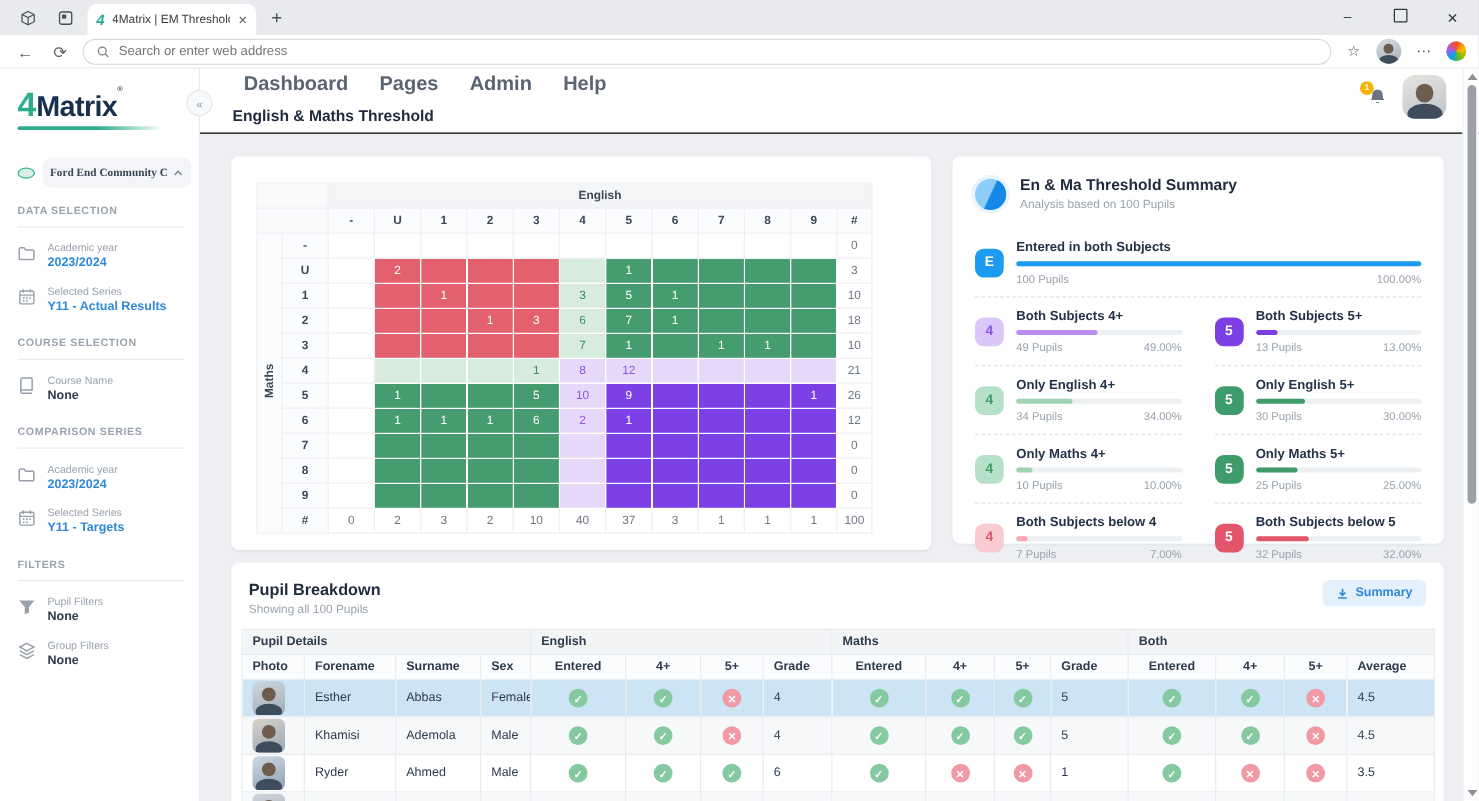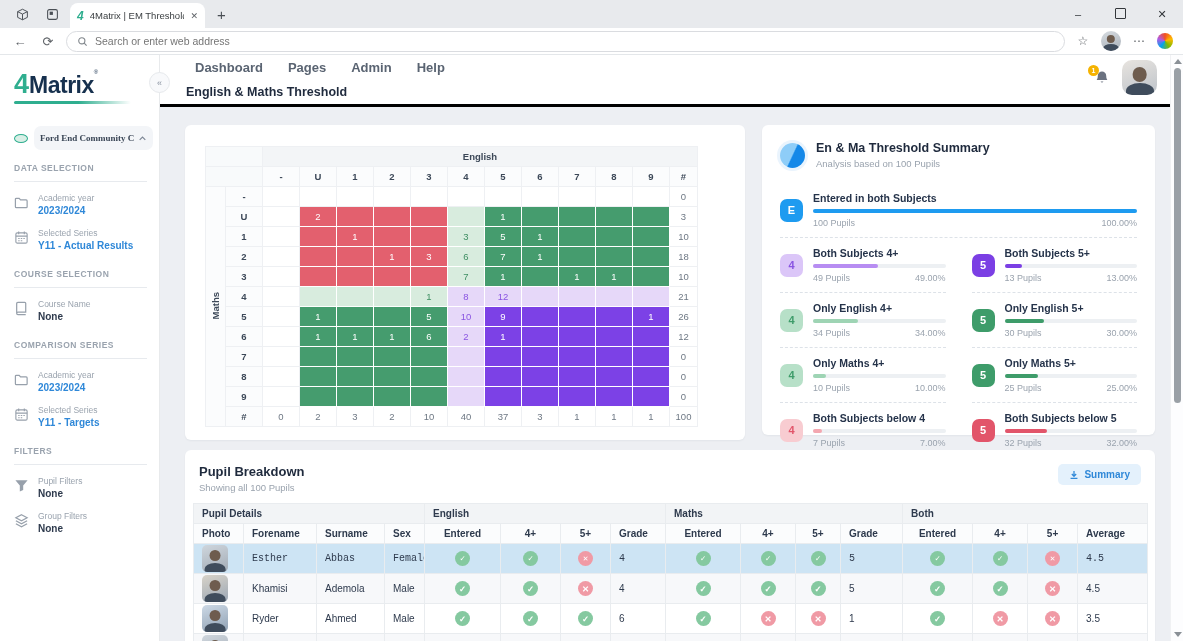--- a/index.html
+++ b/index.html
@@ -47,22 +47,22 @@
   .side-item{display:flex;gap:9px;align-items:flex-start;padding:7px 0 5px;cursor:pointer;}
   .side-icon{flex:0 0 auto;margin-top:2px;}
   .side-name{font-size:8.5px;color:#9aa3ae;}
   .side-value{font-size:10px;color:#2e3a4d;font-weight:700;margin-top:2px;}
   .side-value.link{color:#2f88d8;}
 
   .main{flex:1;position:relative;display:flex;flex-direction:column;min-width:0;background:#edeff3;}
   .collapse{position:absolute;left:-11px;top:17px;width:21px;height:21px;border-radius:50%;background:#f8f9fb;border:1px solid #e6e9ec;color:#8a93a0;font-size:9px;z-index:6;cursor:pointer;}
   .topnav{height:25px;background:#fff;display:flex;align-items:center;padding-left:35px;flex:0 0 auto;}
   .navlinks{display:flex;gap:25px;}
-  .nav-link{font-size:13px;color:#5a6472;font-weight:600;cursor:pointer;}
-  .pagebar{height:27px;background:#fff;border-bottom:3px solid #000000;display:flex;align-items:center;padding-left:26px;flex:0 0 auto;}
+  .nav-link{font-size:16px;color:#5a6472;font-weight:600;cursor:pointer;}
+  .pagebar{height:27px;background:#fff;border-bottom:1px solid #000000;display:flex;align-items:center;padding-left:26px;flex:0 0 auto;}
   .pagebar h1{font-size:12.5px;color:#1f2a3d;font-weight:700;}
   .userbox{position:absolute;top:5px;right:26px;display:flex;align-items:center;gap:12px;z-index:7;}
   .bell{position:relative;color:#6b7280;display:inline-flex;}
   .nbadge{position:absolute;top:-5px;left:-6px;width:11px;height:11px;border-radius:50%;background:#f5b301;color:#fff;font-size:7px;font-style:normal;display:flex;align-items:center;justify-content:center;font-weight:700;}
   .u-avatar{width:35px;height:35px;border-radius:10px;position:relative;overflow:hidden;background:linear-gradient(160deg,#e8e4df,#bdc3ca);}
 
   .content{flex:1;position:relative;min-height:0;}
   .card{position:absolute;background:#fff;border-radius:6px;box-shadow:0 1px 2px rgba(20,30,50,.05);}
   .matrix-card{left:25px;top:18px;width:560px;height:315px;padding:21px 20px;}
   .summary-card{left:602px;top:18px;width:393px;height:310px;padding:16px 18px;}
@@ -115,21 +115,21 @@
   .pc-head{display:flex;justify-content:space-between;align-items:flex-start;padding:6px 6px 10px;}
   .pc-title{font-size:13px;font-weight:700;color:#1f2a3d;}
   .pc-sub{font-size:9.5px;color:#9aa3ae;margin-top:3px;}
   .export{display:inline-flex;align-items:center;gap:5px;background:#e4f1fc;color:#2f88d8;border:none;border-radius:5px;padding:5px 11px;font-size:10px;font-weight:700;font-family:"Liberation Sans",sans-serif;cursor:pointer;}
   .pt{border-collapse:collapse;table-layout:fixed;width:954px;}
   .pt td{border:1px solid #e9ecef;font-size:10px;color:#2e3a4d;padding:0 8px;overflow:hidden;white-space:nowrap;}
   .pt .pg td{background:#f2f4f6;font-weight:700;height:20px;}
   .pt .ph td{background:#fbfcfd;font-weight:700;height:20px;}
   .pt .pr td{height:30px;}
   .pt .pr.alt td{background:#f7f8fa;}
-  .pt .pr.sel td{background:#cde4f4;font-family:Liberation Mono, monospace;}
+  .pt .pr.sel td{background:#cde4f4;}
   .pt .ctr{text-align:center;}
   .pt .avg{text-align:left;}
   .photo{width:26px;height:27px;border-radius:5px;position:relative;overflow:hidden;background:linear-gradient(160deg,#cfd6dd,#a2abb5);}
   .pr.p1 .photo{background:linear-gradient(160deg,#d8d3c9,#9aa6b4);}
   .pr.p2 .photo{background:linear-gradient(160deg,#cdd9e6,#8fa0b2);}
   .ck,.cx{display:inline-flex;align-items:center;justify-content:center;width:15px;height:15px;border-radius:50%;color:#fff;font-size:8.5px;font-weight:700;}
   .ck{background:#85c9a0;}
   .cx{background:#f09aa5;}
 
   

